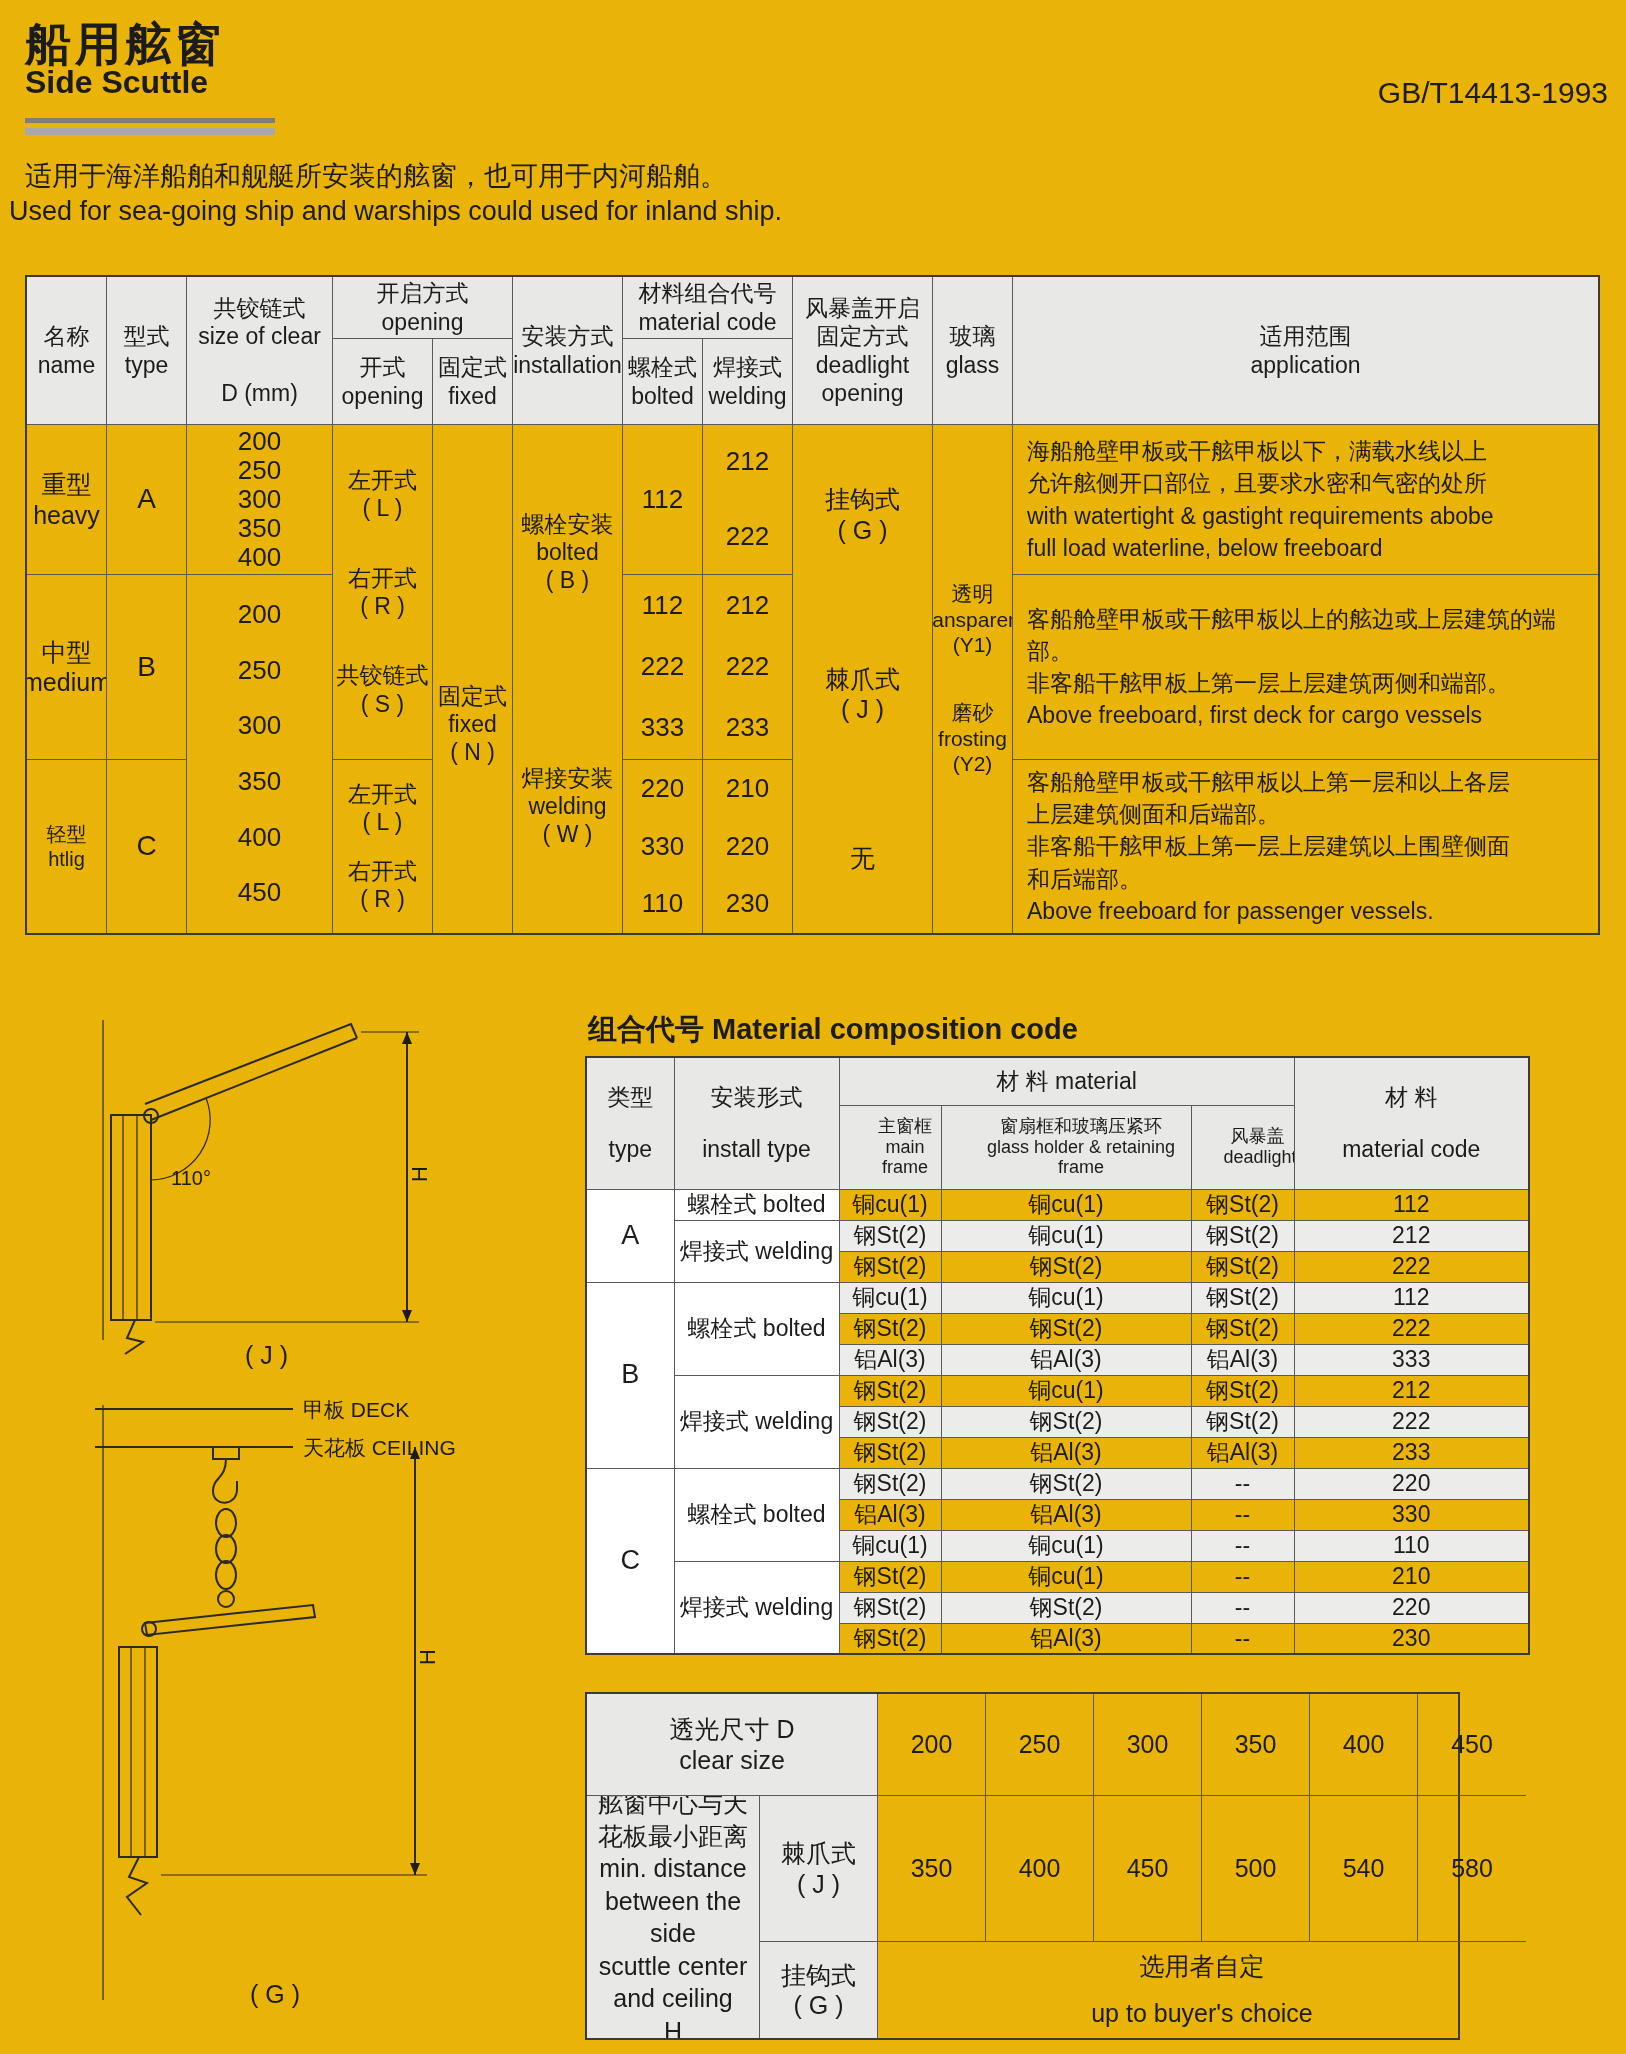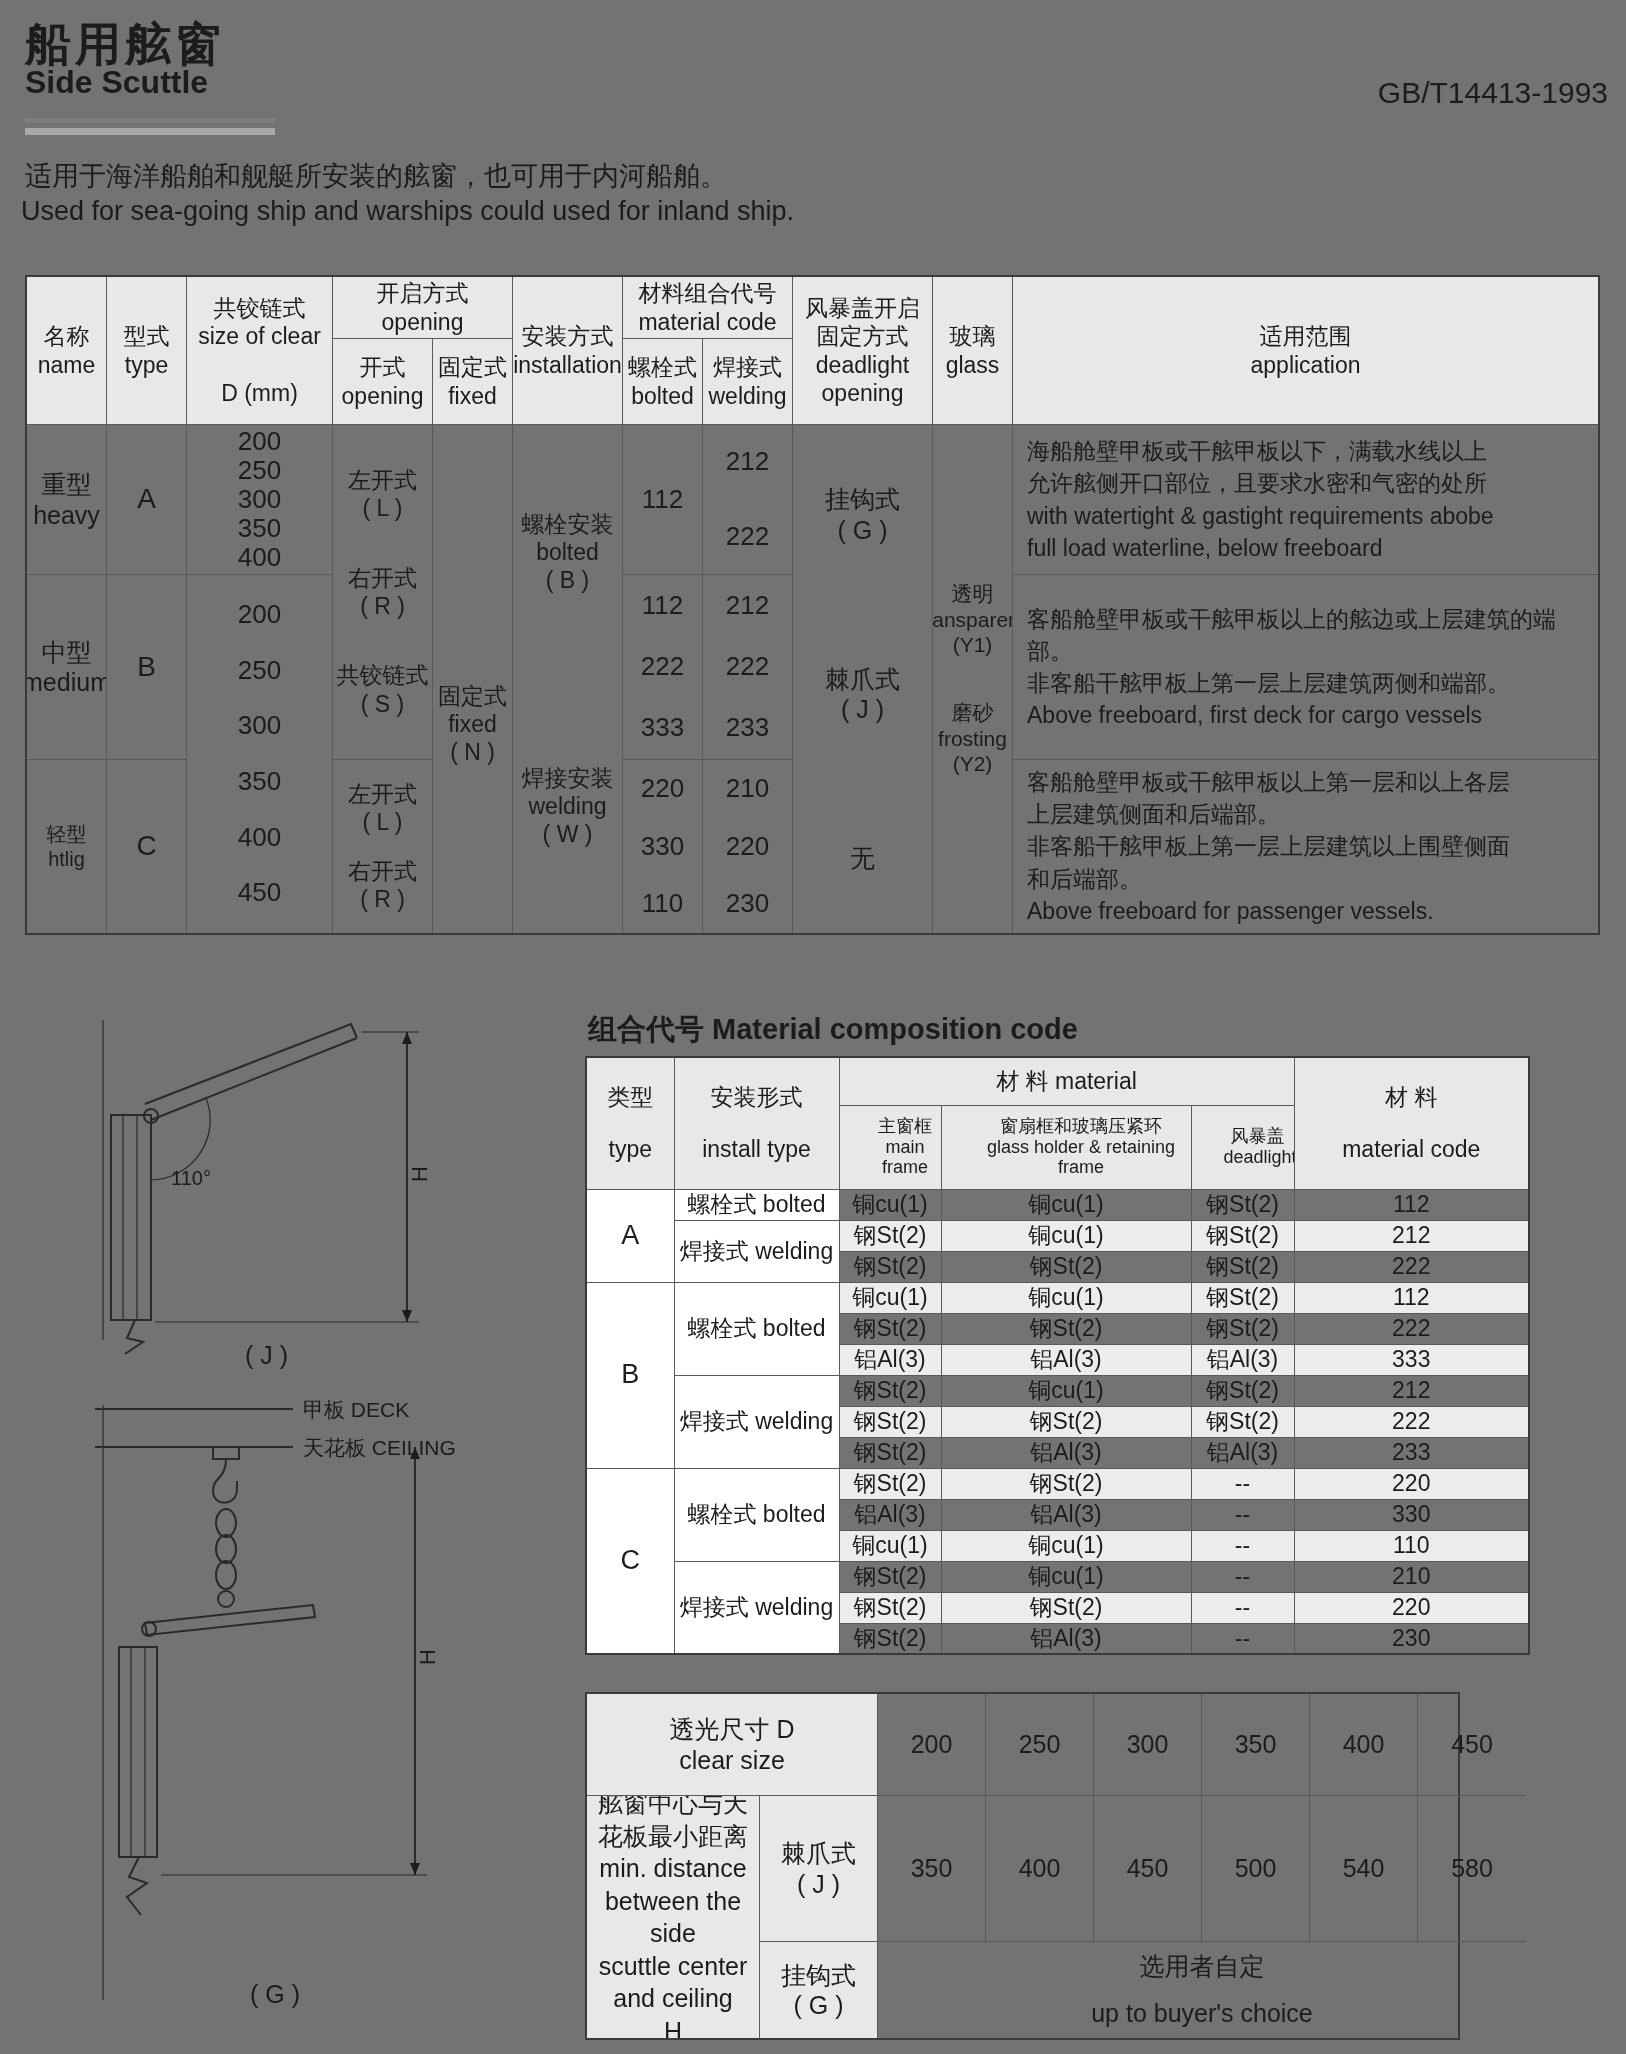--- a/index.html
+++ b/index.html
@@ -1,28 +1,28 @@
 <!DOCTYPE html>
 <html><head>
 <meta charset="utf-8">
 <style>
   html,body{margin:0;padding:0;background:#c8c8c8;}
-  .page{position:relative;width:1626px;height:2054px;background:#737373;
+  .page{position:relative;width:1626px;height:2054px;background:#eab308;
         font-family:"Liberation Sans",sans-serif;color:#1c1c1c;overflow:hidden;}
   .pre{white-space:pre-line;}
   .abs{position:absolute;}
 
   
   .title-cn{left:25px;top:14px;font-size:46px;font-weight:bold;letter-spacing:4px;}
   .title-en{left:25px;top:64px;font-size:32px;font-weight:bold;}
   .rule1{left:25px;top:118px;width:250px;height:5px;background:#7d7d7d;}
   .rule2{left:25px;top:128px;width:250px;height:7px;background:#a8a8a8;}
   .standard{right:18px;top:76px;font-size:30px;}
   .intro-cn{left:25px;top:158px;font-size:27px;}
-  .intro-en{left:21px;top:196px;font-size:27px;}
+  .intro-en{left:9px;top:196px;font-size:27px;}
 
   
   .mt{left:25px;top:275px;width:1575px;height:660px;box-sizing:border-box;
       border:2px solid #3a3a3a;display:grid;
       grid-template-columns:80px 80px 146px 100px 80px 110px 80px 90px 140px 80px 585px;
       grid-template-rows:62px 86px 150px 185px 173px;}
   .c{border-right:1px solid #5a5a5a;border-bottom:1px solid #5a5a5a;
      display:flex;flex-direction:column;align-items:center;justify-content:center;
      text-align:center;font-size:23px;line-height:1.22;overflow:hidden;}
   .hd{background:#e8e8e6;}

